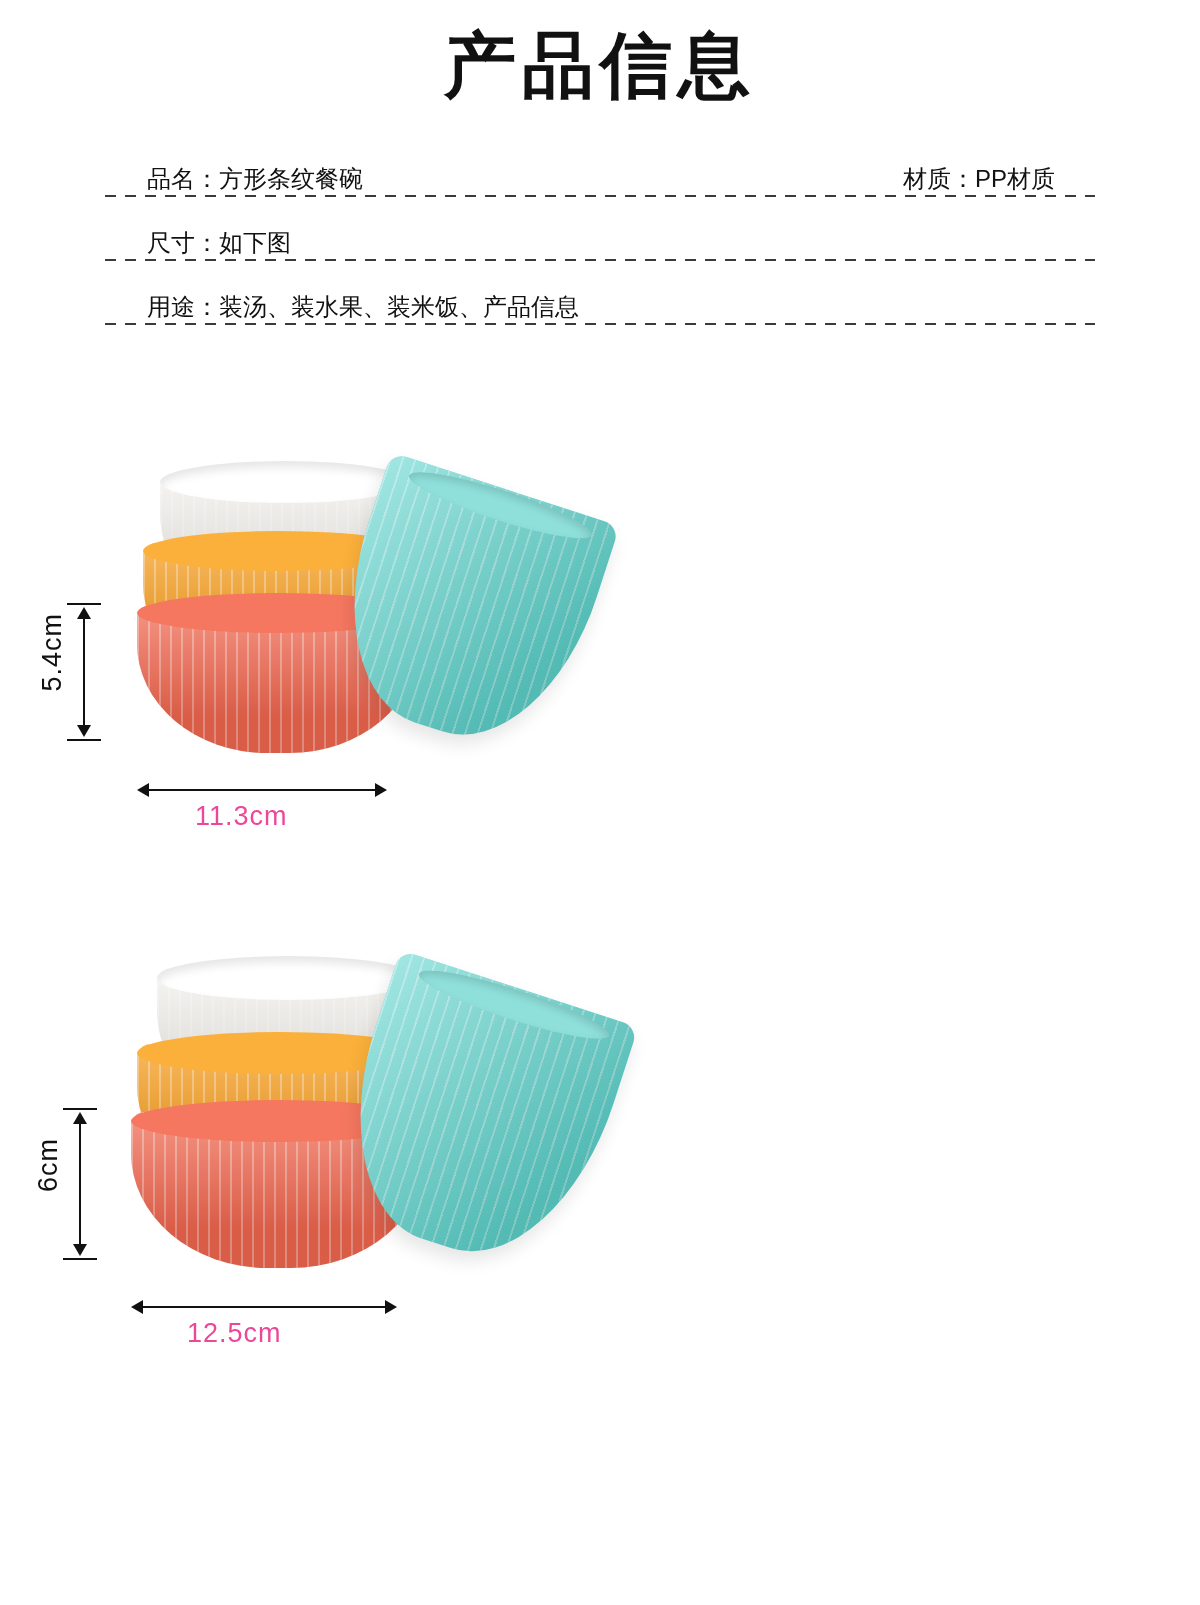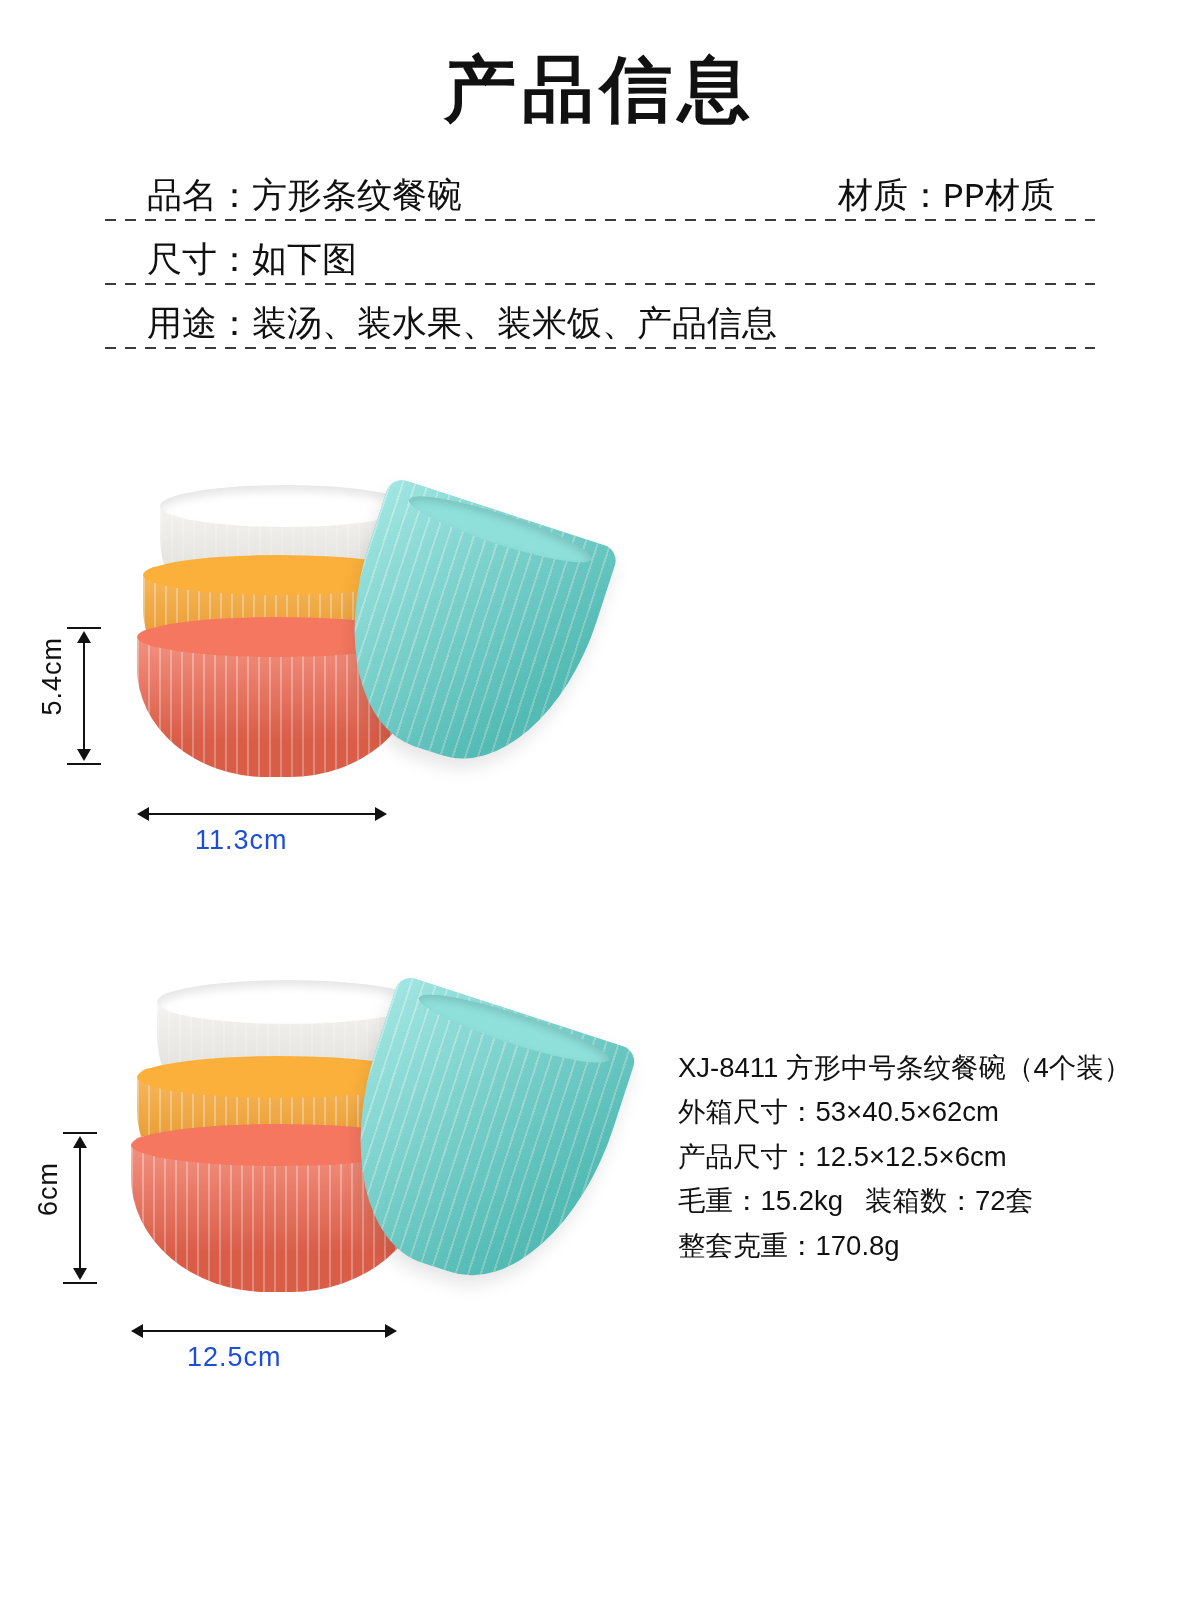--- a/index.html
+++ b/index.html
@@ -9,21 +9,21 @@
     height: 1605px;
     background: #ffffff;
     font-family: "Liberation Sans", "DejaVu Sans", sans-serif;
     color: #1a1a1a;
     position: relative;
     overflow: hidden;
   }
 
   
   .header {
-    padding-top: 48px;
+    padding-top: 24px;
     text-align: center;
   }
   .header-title {
     font-size: 72px;
     font-weight: bold;
     letter-spacing: 6px;
     line-height: 1.15;
     color: #111;
   }
   .header-sub {
@@ -37,25 +37,24 @@
   .info-table {
     margin: 26px auto 0 auto;
     width: 990px;
   }
   .info-row {
     display: flex;
     align-items: flex-end;
     height: 62px;
   }
   .info-cell {
-    font-size: 35px;
+    font-size: 24px;
     color: #111;
     white-space: nowrap;
     padding-left: 42px;
-    font-family: Liberation Mono, monospace;
   }
   .info-cell.right {
     margin-left: auto;
     padding-left: 0;
     padding-right: 40px;
   }
   .info-cell.full { padding-left: 42px; }
   .dash-line {
     height: 2px;
     width: 100%;
@@ -160,21 +159,21 @@
     position: absolute;
     font-size: 27px;
     color: #111;
     writing-mode: vertical-rl;
     transform: rotate(180deg);
     letter-spacing: 1px;
   }
   .dim-label-h {
     position: absolute;
     font-size: 27px;
-    color: #1d4ed8;
+    color: #ec4899;
     letter-spacing: 1px;
   }
 
   
   .product-specs {
     position: absolute;
     left: 678px;
     top: 82px;
     width: 500px;
   }
@@ -290,22 +289,13 @@
     <div class="arrow arrow-down" style="left:-2px; top:304px;"></div>
     <div class="cap" style="left:-12px; top:318px; width:34px; height:2px;"></div>
     <div class="dim-label-v" style="left:-42px; top:198px;">6cm</div>
 
     <div class="arrow arrow-left" style="left:56px; top:360px;"></div>
     <div class="dim-h" style="left:66px; top:366px; width:248px;"></div>
     <div class="arrow arrow-right" style="left:310px; top:360px;"></div>
     <div class="dim-label-h" style="left:112px; top:378px;text-align:right;">12.5cm</div>
   </div>
 
-  <div class="product-specs">
-    <div class="spec-line">XJ-8411 方形中号条纹餐碗（4个装）</div>
-    <div class="spec-line">外箱尺寸：53×40.5×62cm</div>
-    <div class="spec-line">产品尺寸：12.5×12.5×6cm</div>
-    <div class="spec-line inline-pair">
-      <span>毛重：15.2kg</span><span>装箱数：72套</span>
-    </div>
-    <div class="spec-line">整套克重：170.8g</div>
-  </div>
 </div>
 
 </body></html>

